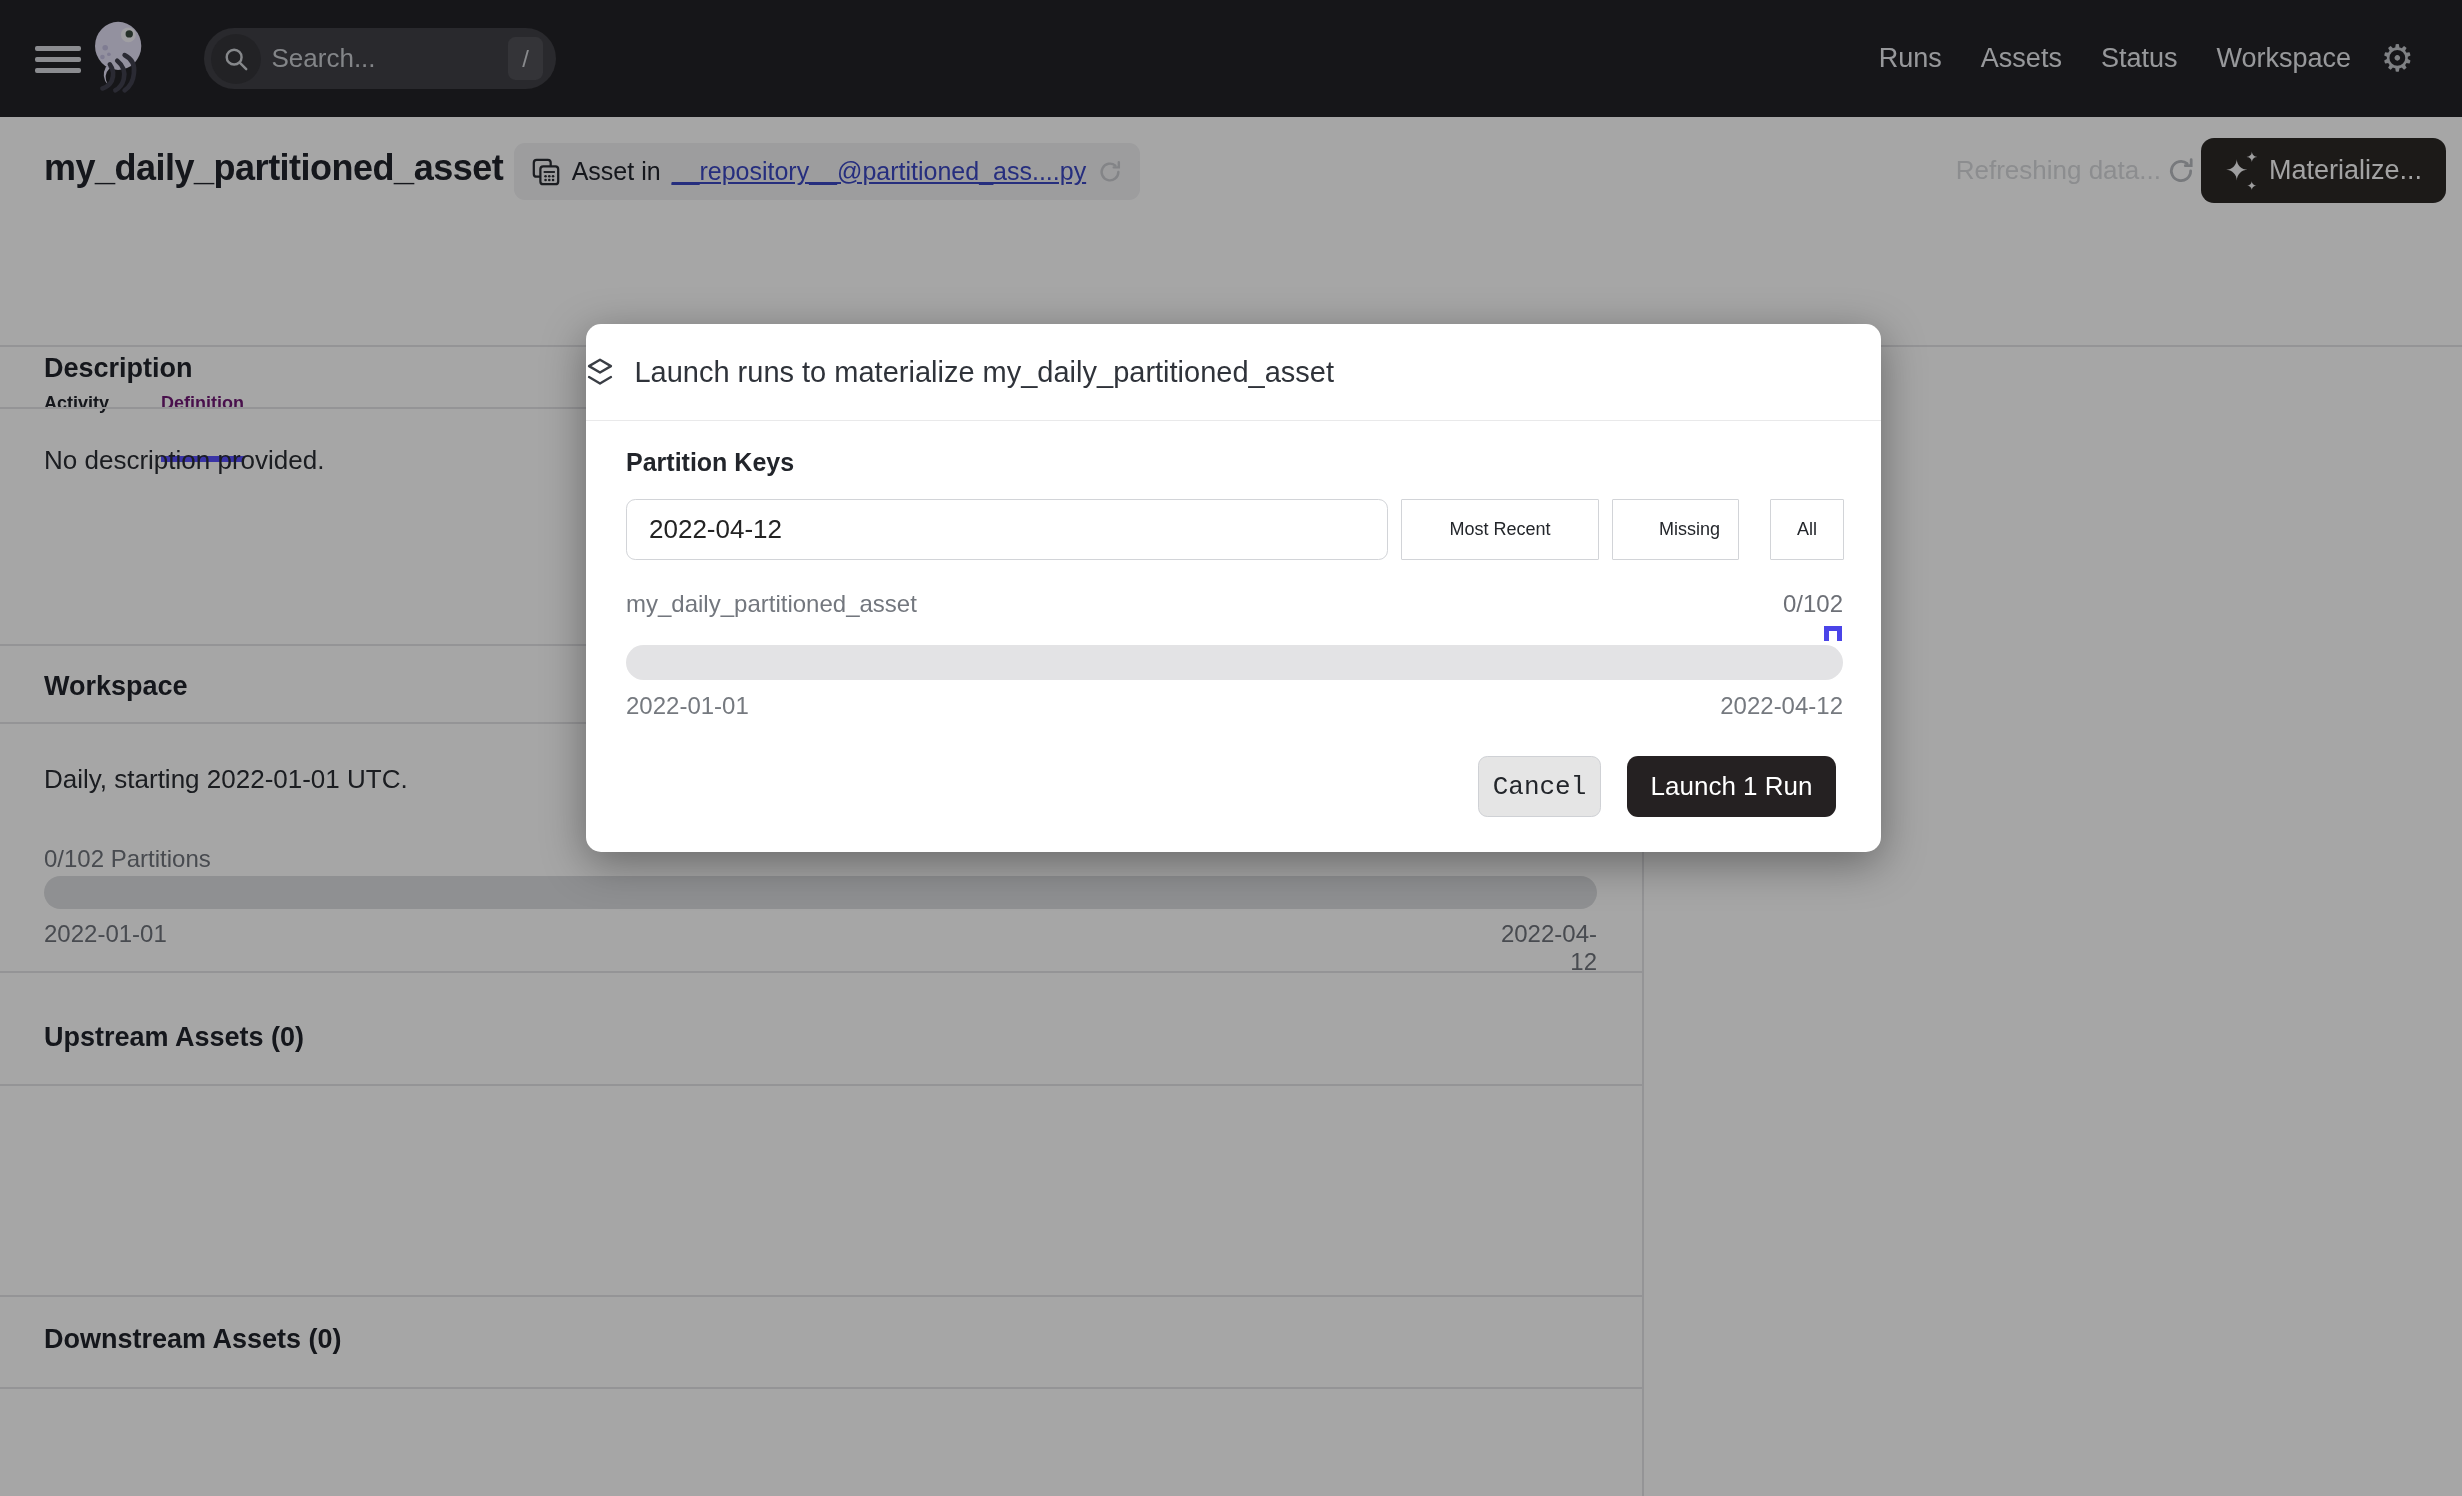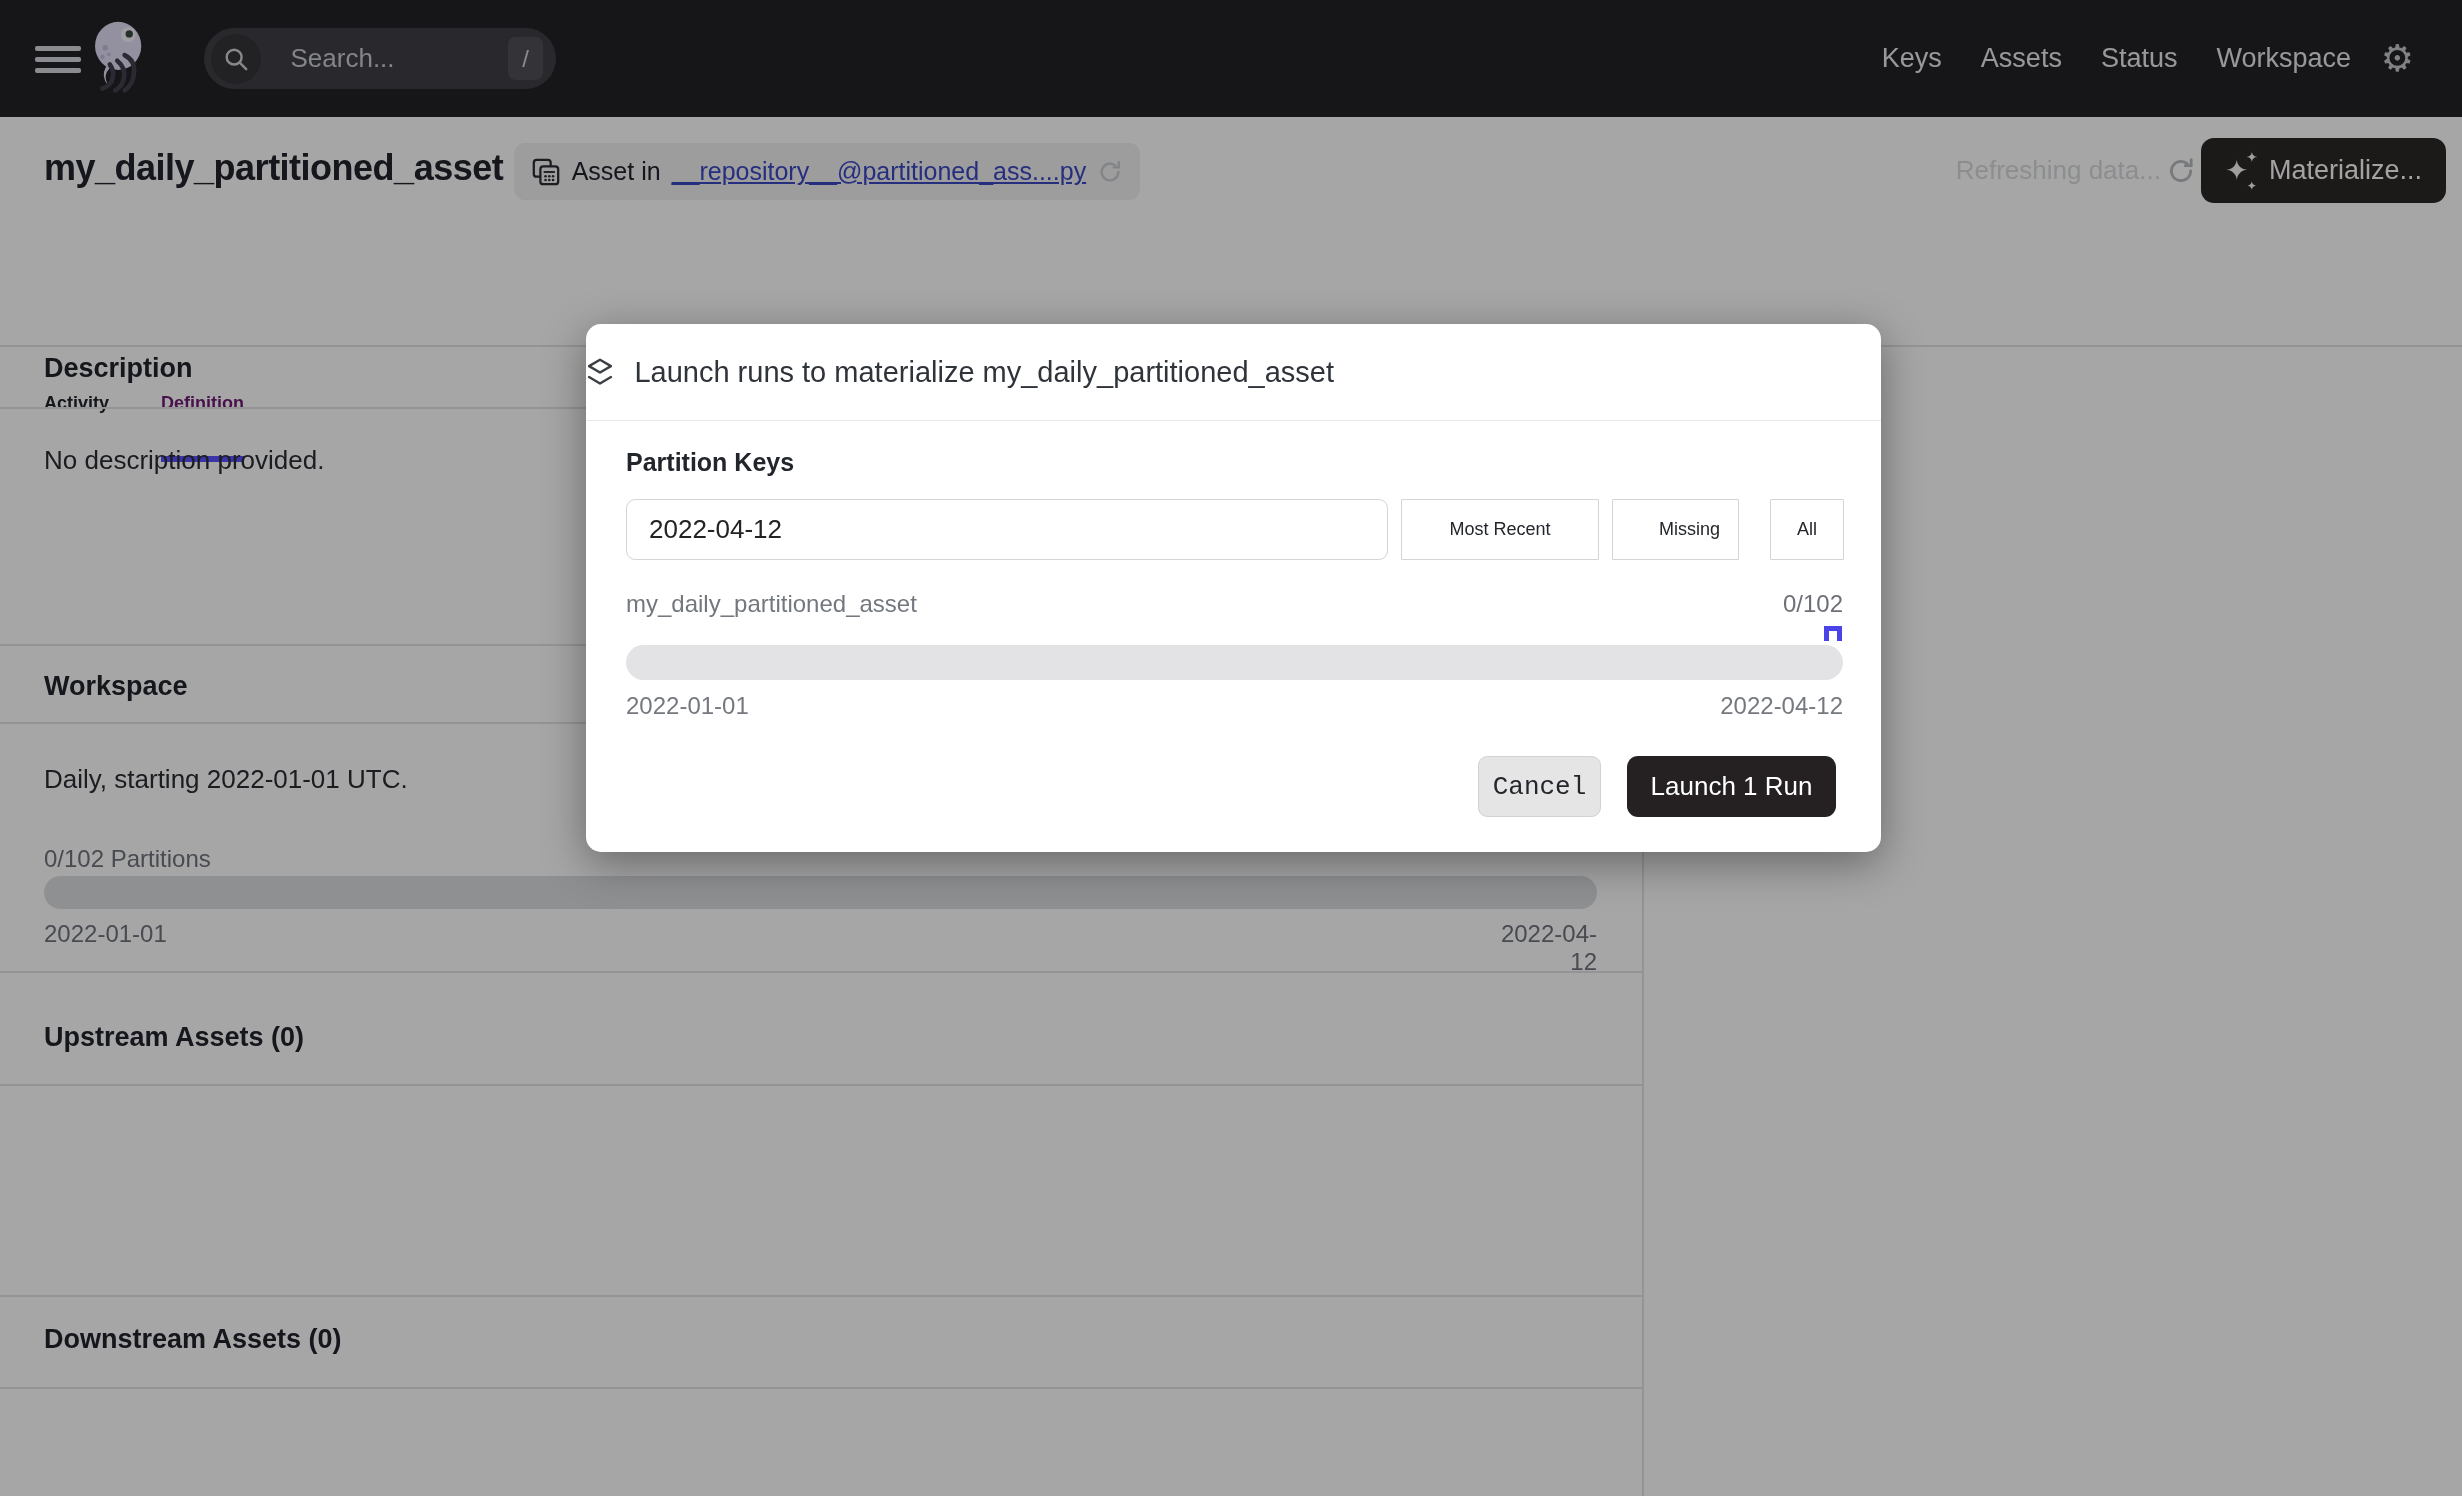--- a/index.html
+++ b/index.html
@@ -10,21 +10,21 @@
   
   .topbar { position:absolute; left:0; top:0; width:2462px; height:117px;
             background:#232327; display:flex; align-items:center; z-index:10; }
   .hamburger { position:absolute; left:35px; top:46px; width:46px; height:28px; cursor:pointer; }
   .hamburger span { display:block; width:46px; height:4.6px; background:#d6d8dd; border-radius:1.9px; margin-bottom:6.5px; }
   .logo { position:absolute; left:93px; top:20.4px; }
   .searchpill { position:absolute; left:204px; top:28px; width:352px; height:61px;
                 background:#3f3f45; border-radius:30.5px; display:flex; align-items:center; }
   .magcircle { width:50px; height:50px; border-radius:50%; background:#35353a; margin-left:6.5px;
                display:flex; align-items:center; justify-content:center; }
-  .search-ph { color:#c9ccd1; font-size:26px; margin-left:30px; flex:1; }
+  .search-ph { color:#c9ccd1; font-size:26px; margin-left:11px; flex:1; }
   .slashkey { width:35px; height:43px; background:#505056; border-radius:7.4px; color:#d2d4d9;
               font-size:24px; display:flex; align-items:center; justify-content:center; margin-right:13px; }
   .topnav { position:absolute; right:111px; top:0; height:117px; display:flex; align-items:center; gap:39px; }
   .topnav a { color:#e8eaee; font-size:27px; text-decoration:none; cursor:pointer; }
   .gearbtn { position:absolute; right:48px; top:0; height:117px; display:flex; align-items:center;
              color:#c3c6cb; font-size:37px; cursor:pointer; }
 
   
   .page { position:absolute; left:0; top:117px; width:2462px; height:1379px; background:#ffffff; }
   .page-title { position:absolute; left:44px; top:30px; font-size:36px; font-weight:700; color:#21242c; letter-spacing:-0.5px; }
@@ -119,21 +119,21 @@
         <svg width="26" height="26" viewBox="0 0 28 28">
           <circle cx="12" cy="12" r="8" stroke="#ced1d6" stroke-width="2.6" fill="none"></circle>
           <line x1="18" y1="18" x2="25" y2="25" stroke="#ced1d6" stroke-width="2.6" stroke-linecap="round"></line>
         </svg>
       </div>
       <span class="search-ph">Search...</span>
       <span class="slashkey">/</span>
     </div>
 
     <nav class="topnav">
-      <a>Keys</a>
+      <a>Runs</a>
       <a>Assets</a>
       <a>Status</a>
       <a>Workspace</a>
     </nav>
     <div class="gearbtn">⚙</div>
   </div>
 
   <div class="page">
 
     <h1 class="page-title">my_daily_partitioned_asset</h1>

